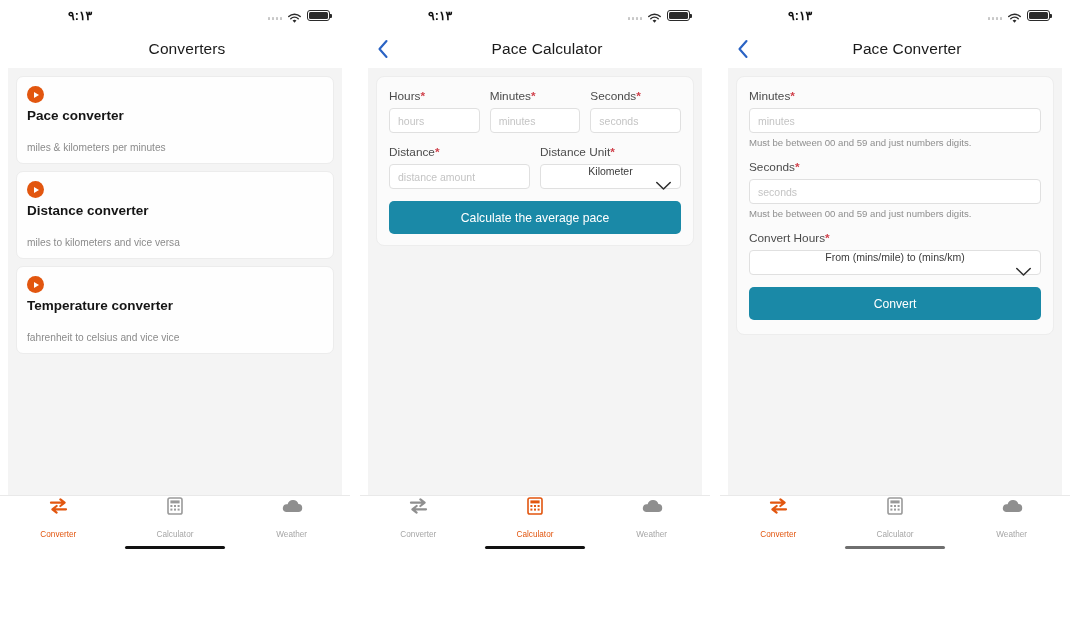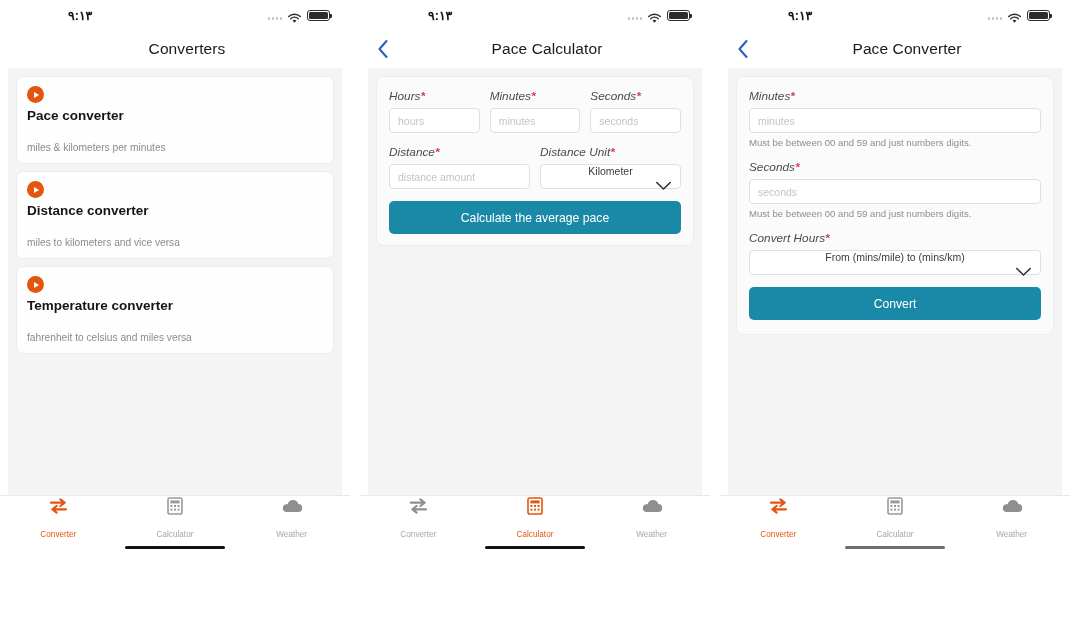--- a/index.html
+++ b/index.html
@@ -116,21 +116,21 @@
     border: 1px solid #ededed;
     border-radius: 8px;
     margin: 8px;
     padding: 12px 12px 14px 12px;
   }
   .fc-tight { padding-bottom: 11px; }
   .frow { display: flex; gap: 10px; margin-bottom: 12px; }
   .fgroup { flex: 1; display: flex; flex-direction: column; }
   .flabel {
     font-size: 11.8px; color: #4b4b4b; margin-bottom: 5px;
-    font-weight: 400; white-space: nowrap; font-style: italic;
+    font-weight: 400; white-space: nowrap;
   }
   .flabel .req { color: #d0424c; font-weight: 700; }
   .finput {
     height: 25px; border: 1px solid #e0e0e0; border-radius: 4px;
     background: #fff; font-size: 10.5px; color: #3c3c3c;
     padding: 0 8px; font-family: "Liberation Sans", sans-serif;
     width: 100%;
   }
   .finput::placeholder { color: #c4c4c4; }
   .fselect {
@@ -219,21 +219,21 @@
             </div>
           <div class="lc-title">Distance converter</div>
           <div class="lc-sub">miles to kilometers and vice versa</div>
         </div>
 
         <div class="list-card">
           <div class="play-ic">
               <i></i>
             </div>
           <div class="lc-title">Temperature converter</div>
-          <div class="lc-sub">fahrenheit to celsius and miles versa</div>
+          <div class="lc-sub">fahrenheit to celsius and vice vice</div>
         </div>
 
       </div>
     </div>
 
     <div class="tabbar">
       <div class="tab active">
         <div class="ic">
           <svg width="19" height="16" viewBox="0 0 20 17">
               <path d="M2 5h14M12 1.5 16.5 5 12 8.5" stroke="#e2560f" stroke-width="2.3" fill="none" stroke-linecap="round" stroke-linejoin="round"></path>

